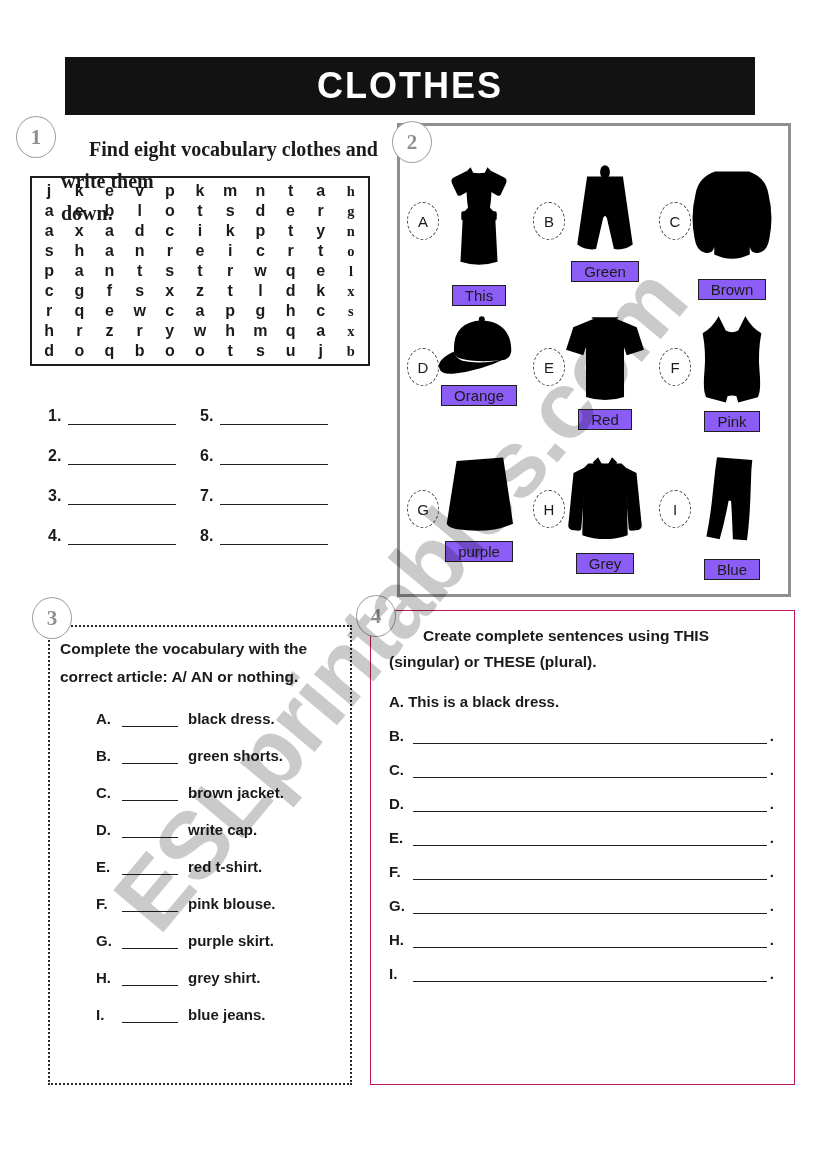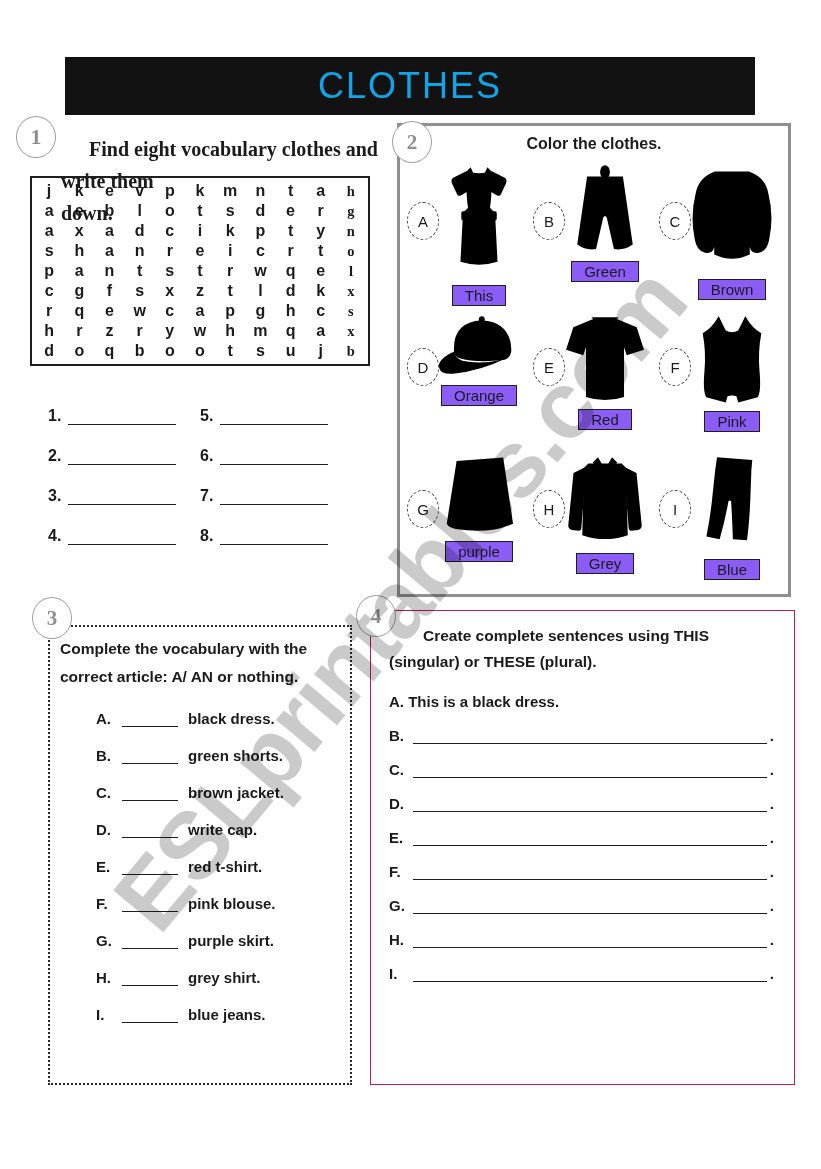--- a/index.html
+++ b/index.html
@@ -2,21 +2,21 @@
 <html><head>
 <meta charset="utf-8">
 <style>
   html,body{margin:0;padding:0;background:#fff;}
   .page{position:relative;width:821px;height:1169px;background:#fff;overflow:hidden;
         font-family:"Liberation Sans",sans-serif;color:#1b1b1b;}
 
   
   .banner{position:absolute;left:65px;top:57px;width:690px;height:58px;background:#121212;
           display:flex;align-items:center;justify-content:center;}
-  .banner-title{color:#0ea5e9;font-size:36px;font-weight:normal;letter-spacing:2px;}
+  .banner-title{color:#ffffff;font-size:36px;font-weight:bold;letter-spacing:2px;}
 
   
   .badge{position:absolute;width:38px;height:40px;border:1.6px solid #a0a0a0;border-radius:50%;
          background:#fff;display:flex;align-items:center;justify-content:center;z-index:6;
          font-family:"Liberation Serif",serif;font-weight:bold;color:#8f8f8f;font-size:21px;}
   .badge1{left:16px;top:116px;}
   .badge2{left:392px;top:121px;}
   .badge3{left:32px;top:597px;}
   .badge4{left:356px;top:595px;}
 
@@ -320,21 +320,20 @@
         <span class="bnum">7.</span>
         <span class="bline"></span>
       </div>
       <div class="blank-item">
         <span class="bnum">8.</span>
         <span class="bline"></span>
       </div>
     </div>
 
   <div class="s2box">
-    <h3 class="s2title">Color the clothes.</h3>
     <div class="clothes-grid" id="clothesgrid">
         <div class="cloth-cell">
           <span class="cloth-letter">A</span>
           <div class="cloth-fig">
             <svg class="cloth-svg svg-dress">
               <use href="#dress" xlink:href="#dress"></use>
             </svg>
             <div class="cloth-label">This</div>
           </div>
         </div>

